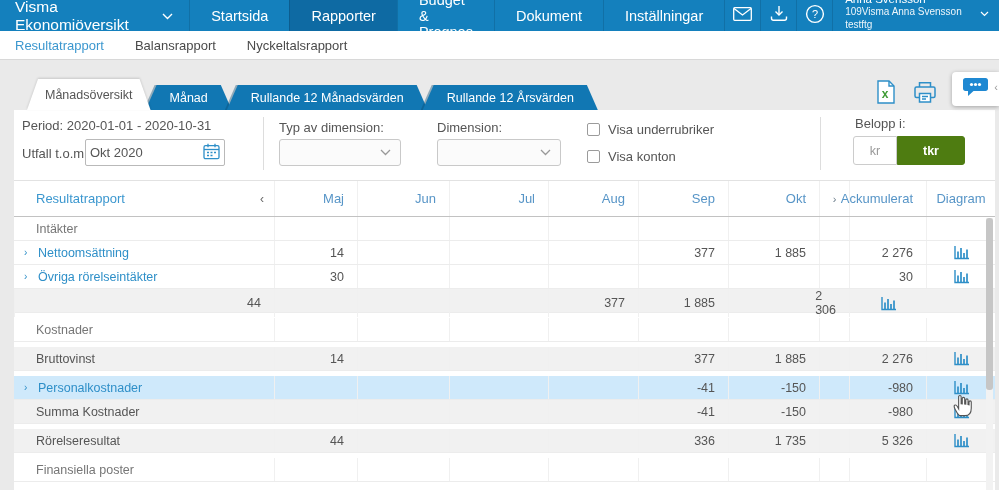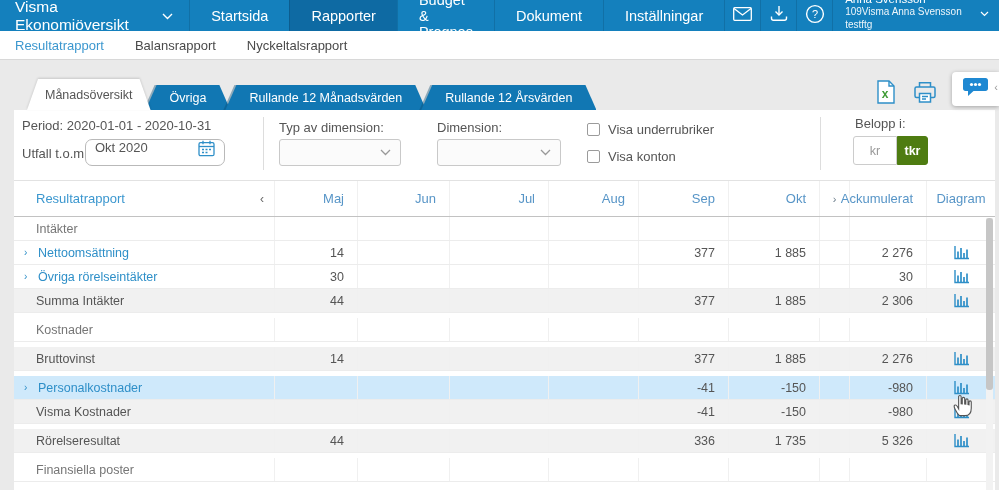--- a/index.html
+++ b/index.html
@@ -48,30 +48,30 @@
 
   
   .panel { position:absolute; left:14px; top:50px; width:981px; bottom:0; background:#fff; }
 
   
   .filters { position:relative; height:70px; font-size:13px; color:#555; }
   .f-abs { position:absolute; }
   .f-label { font-size:13px; color:#555; }
   .f-divider { position:absolute; top:7px; height:53px; border-left:1px solid #ddd; width:0; }
   .utfall-input { position:absolute; left:71px; top:29px; width:140px; height:27px; border:1px solid #b9b9b9;
-                  border-radius:7px; background:#fff; display:flex; align-items:flex-start; padding:0 9px; }
+                  border-radius:2px; background:#fff; display:flex; align-items:center; padding:0 4px; }
   .utfall-input input { border:none; outline:none; flex:1; font-size:13px; color:#555; font-family:inherit; background:transparent; width:80px; }
   .select-box { height:27px; border:1px solid #c9c9c9; border-radius:3px; background:#fbfbfb;
                 display:flex; align-items:center; justify-content:flex-end; padding:0 9px; cursor:pointer; }
   .checkbox-row { display:flex; align-items:center; gap:8px; cursor:pointer; }
   .checkbox { width:13px; height:13px; border:1px solid #9b9b9b; border-radius:2px; background:#fff; }
   .belopp-group { position:absolute; left:839px; top:26px; display:flex; }
   .belopp-btn { height:29px; display:flex; align-items:center; justify-content:center; font-size:12.5px; cursor:pointer; }
   .belopp-kr { width:44px; background:#fff; border:1px solid #ccc; border-radius:3px 0 0 3px; color:#999; }
-  .belopp-tkr { width:31px; background:#4e7c11; border:1px solid #4e7c11; border-radius:0 3px 3px 0; color:#fff; font-weight:bold; }
+  .belopp-tkr { width:68px; background:#4e7c11; border:1px solid #4e7c11; border-radius:0 3px 3px 0; color:#fff; font-weight:bold; }
 
   
   .report-table { position:relative; }
   .trow { display:grid; grid-template-columns:260px 83px 92px 99px 90px 90px 91px 30px 77px 1fr;
           align-items:stretch; height:24px; border-bottom:1px solid #ececec; font-size:12.5px; color:#555; background:#fff; }
   .thead { height:37px; border-top:1px solid #e2e2e2; border-bottom:1px solid #c2c2c2; color:#4a94c9; font-size:13px; }
   .cell { display:flex; align-items:center; }
   .cell-label { padding-left:22px; }
   .cell-num { justify-content:flex-end; padding-right:13px; border-left:1px solid #f0f0f0; }
   .cell-chev { justify-content:center; border-left:1px solid #f0f0f0; color:#6a7c8a; font-size:11px; }
@@ -160,21 +160,21 @@
     <a class="subnav-item">Nyckeltalsrapport</a>
   </div>
 
 <div class="page">
 
   <div class="tabs-strip">
       <div class="tab-wrap active">
         <div class="tab">Månadsöversikt</div>
       </div>
       <div class="tab-wrap">
-        <div class="tab">Övriga</div>
+        <div class="tab">Månad</div>
       </div>
       <div class="tab-wrap">
         <div class="tab">Rullande 12 Månadsvärden</div>
       </div>
       <div class="tab-wrap">
         <div class="tab">Rullande 12 Årsvärden</div>
       </div>
     </div>
 
   <div class="panel-actions">
@@ -338,23 +338,20 @@
                 <path d="M2 1v12.5H16" stroke-width="1.4"></path>
                 <path d="M5 13V6.5" stroke-width="1.7"></path>
                 <path d="M8 13V3" stroke-width="1.7"></path>
                 <path d="M11 13V8" stroke-width="1.7"></path>
                 <path d="M14 13V4.5" stroke-width="1.7"></path>
               </svg>
             </span>
           </div>
         </div>
         <div class="trow row-summary gap-after">
-          <div class="cell cell-label">
-            <span>Summa Intäkter</span>
-          </div>
           <div class="cell cell-num">44</div>
           <div class="cell cell-num"></div>
           <div class="cell cell-num"></div>
           <div class="cell cell-num"></div>
           <div class="cell cell-num">377</div>
           <div class="cell cell-num">1 885</div>
           <div class="cell cell-chev"></div>
           <div class="cell cell-num">2 306</div>
           <div class="cell cell-diagram">
             <span class="chart-btn">
@@ -426,21 +423,21 @@
                 <path d="M5 13V6.5" stroke-width="1.7"></path>
                 <path d="M8 13V3" stroke-width="1.7"></path>
                 <path d="M11 13V8" stroke-width="1.7"></path>
                 <path d="M14 13V4.5" stroke-width="1.7"></path>
               </svg>
             </span>
           </div>
         </div>
         <div class="trow row-summary gap-after">
           <div class="cell cell-label">
-            <span>Visma Kostnader</span>
+            <span>Summa Kostnader</span>
           </div>
           <div class="cell cell-num"></div>
           <div class="cell cell-num"></div>
           <div class="cell cell-num"></div>
           <div class="cell cell-num"></div>
           <div class="cell cell-num">-41</div>
           <div class="cell cell-num">-150</div>
           <div class="cell cell-chev"></div>
           <div class="cell cell-num">-980</div>
           <div class="cell cell-diagram">

